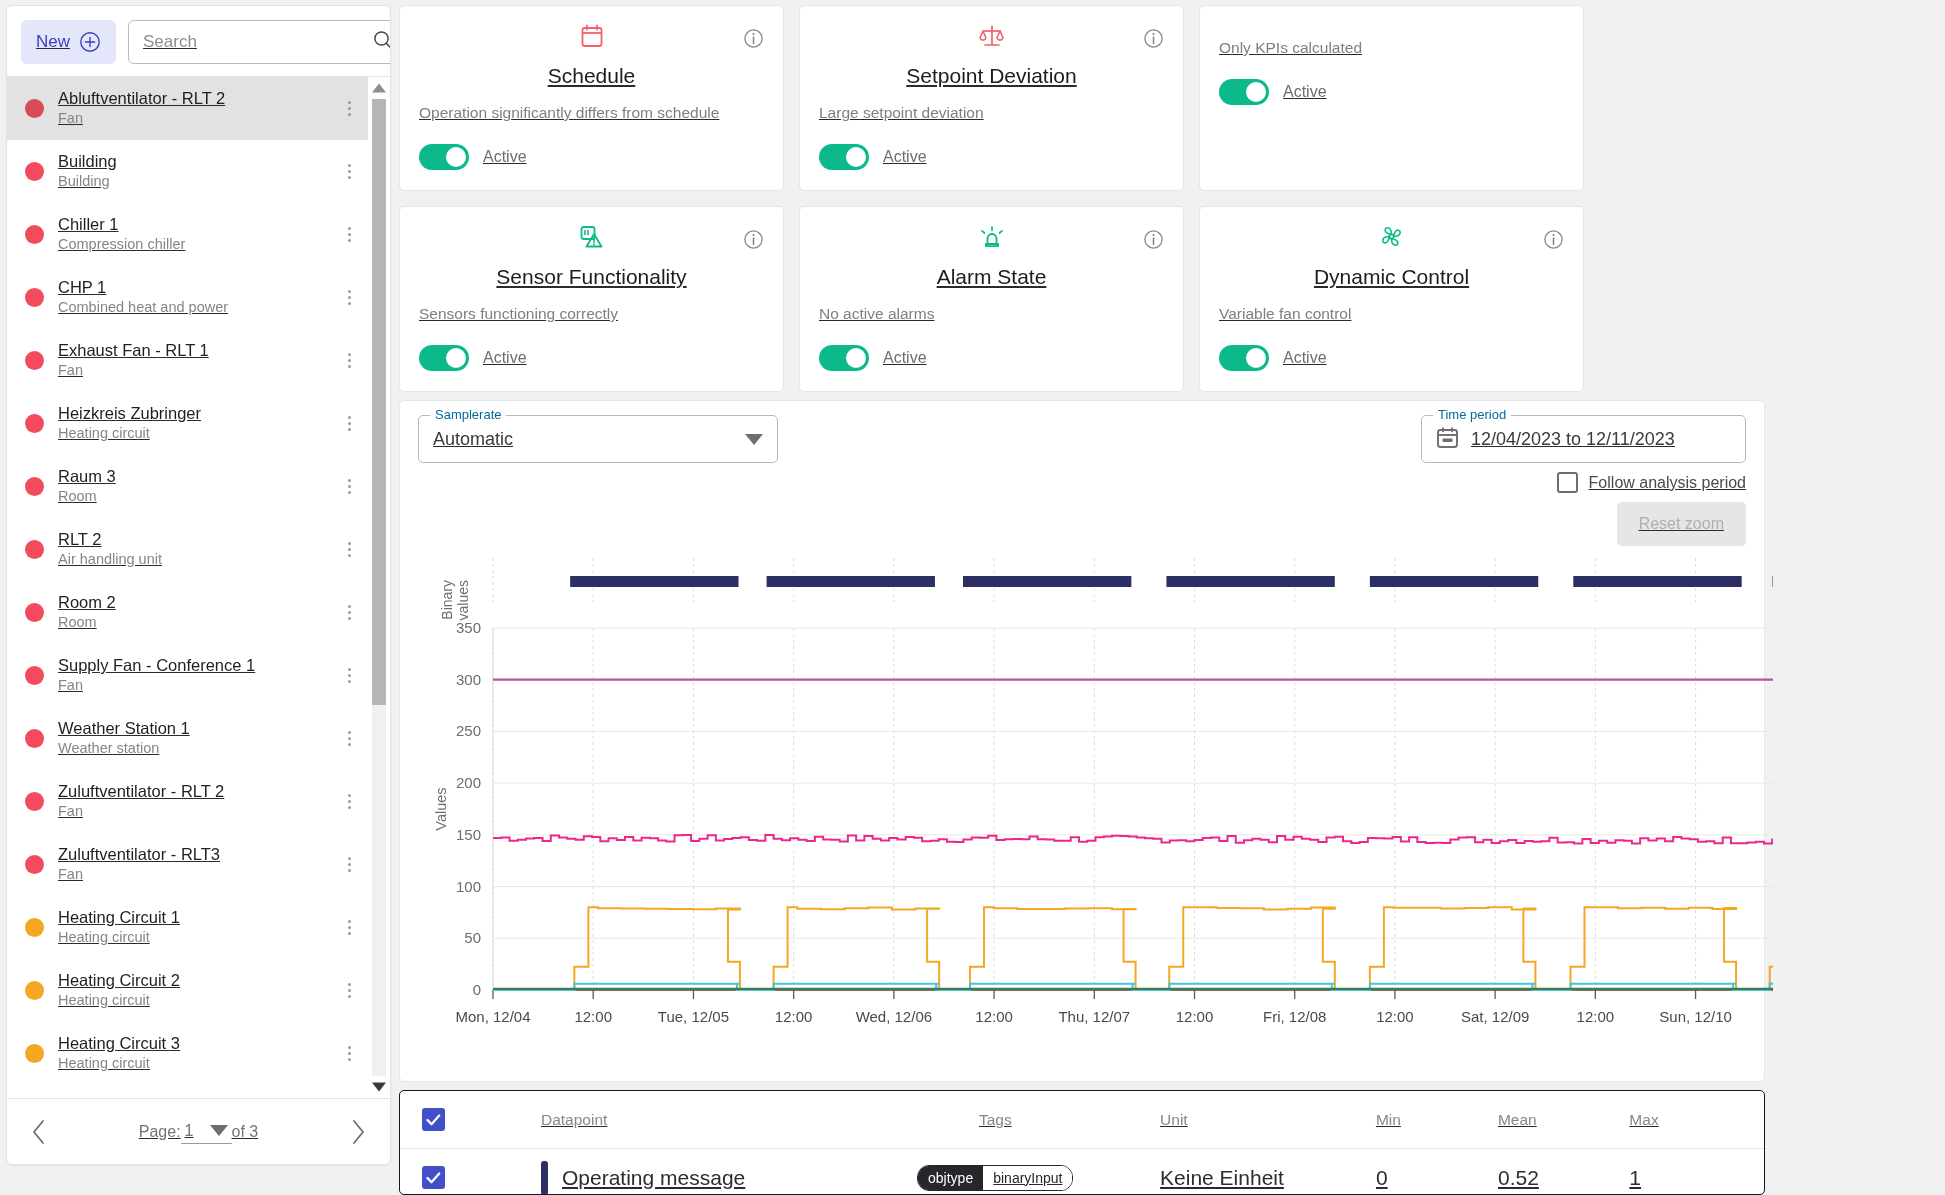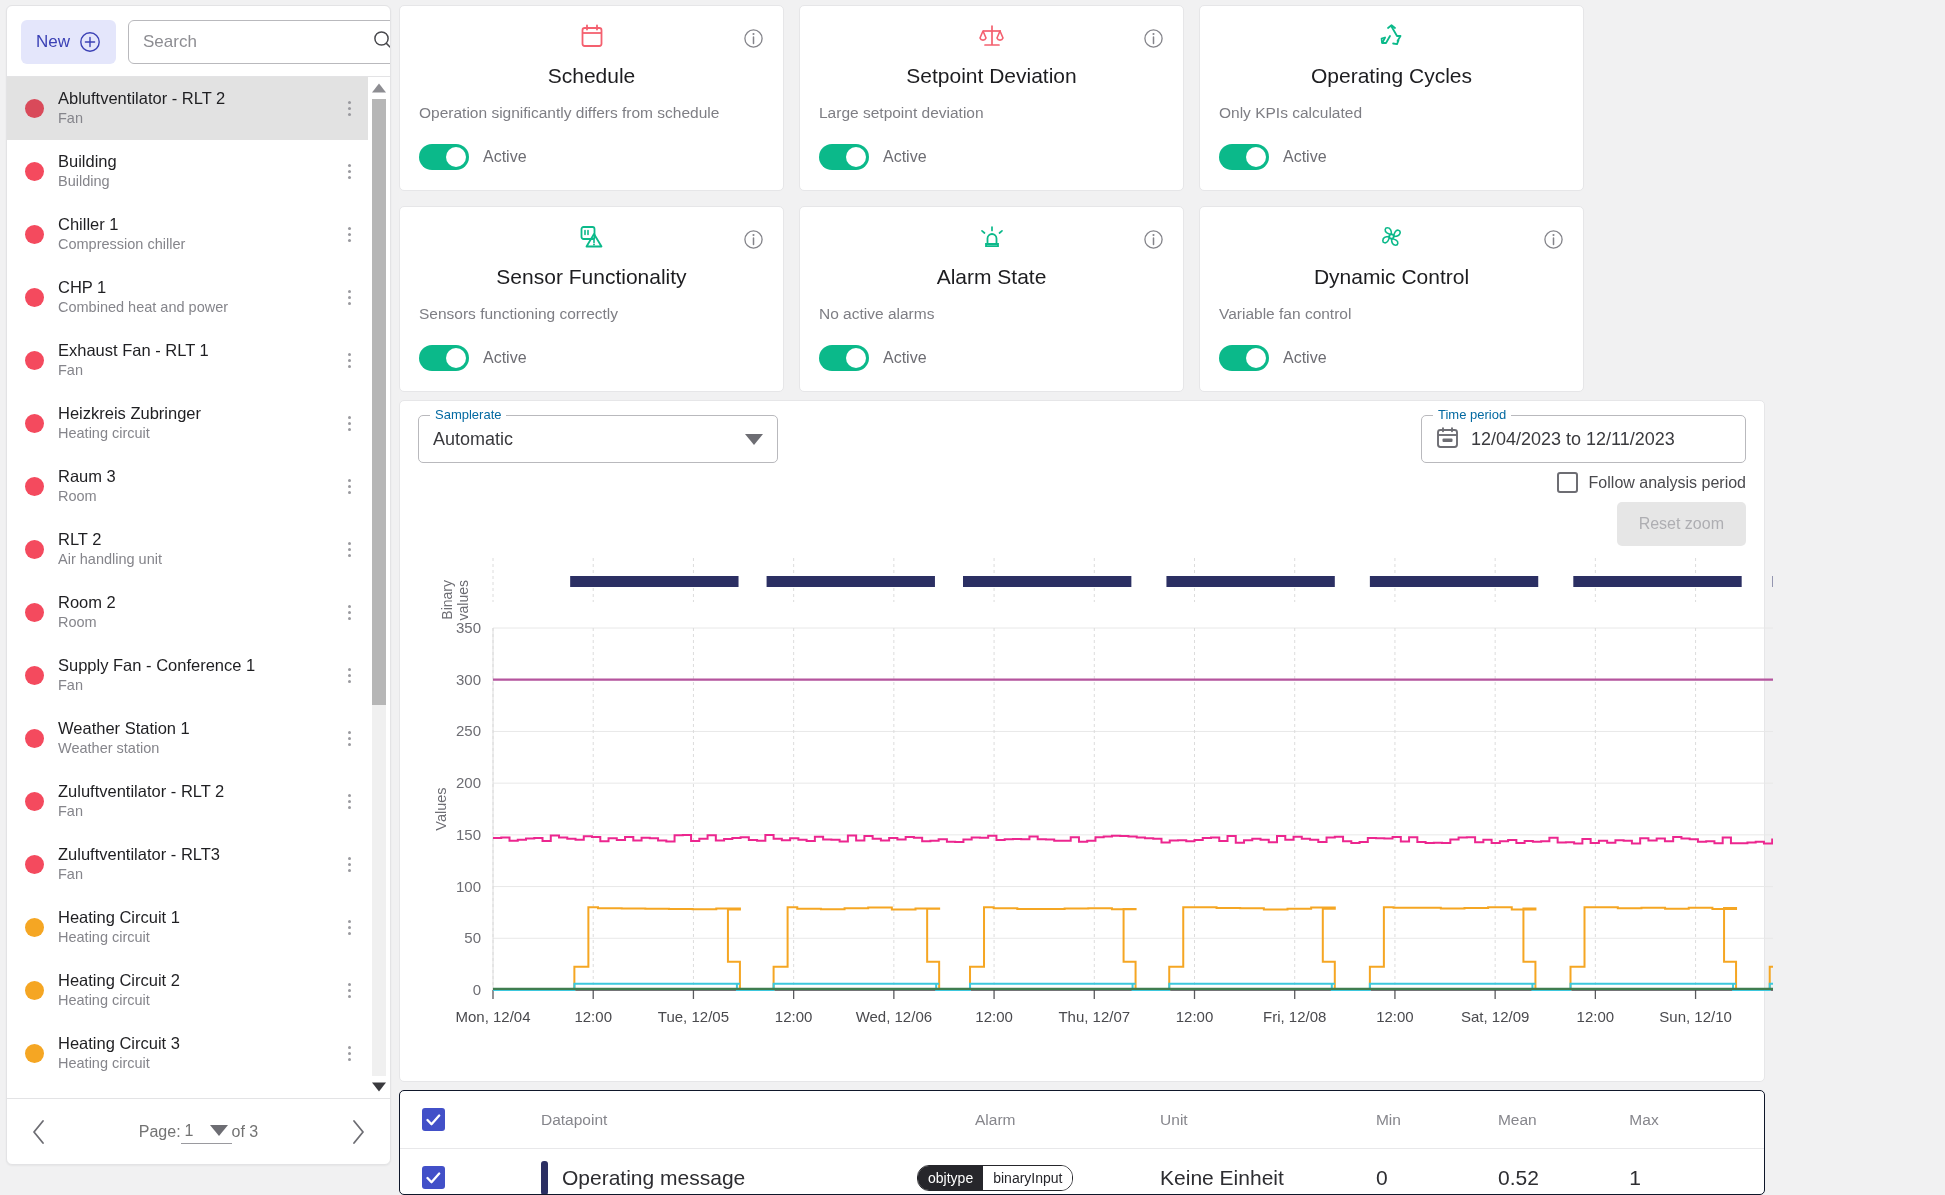--- a/index.html
+++ b/index.html
@@ -4,21 +4,21 @@
 <style>
   * { box-sizing: border-box; }
   html, body { margin:0; padding:0; }
   body {
     width:1945px; height:1195px;
     background:#f1f1f2;
     font-family:"Liberation Sans", sans-serif;
     color:#2b2b2b;
     overflow:hidden;
   }
-  .app { display:flex; width:1773px; height:1195px; }
+  .app { display:flex; width:1773px; height:1195px;text-decoration:underline; }
 
   
   .sidebar {
     width:385px; height:1160px; margin:5px 0 0 6px;
     background:#fff; border:1px solid #e3e3e5; border-radius:6px;
     display:flex; flex-direction:column; overflow:hidden;
     box-shadow:0 1px 2px rgba(0,0,0,.05);
   }
   .sb-top { padding:14px 14px 12px 14px; display:flex; align-items:center; gap:12px; flex:0 0 auto; }
   .new-btn {
@@ -445,30 +445,20 @@
             </svg></span>
     <div class="kpi-desc">Large setpoint deviation</div>
     <div class="kpi-toggle-row">
       <span class="toggle">
               <span class="knob"></span>
             </span>
       <span class="kpi-state">Active</span>
     </div>
   </div>
   <div class="kpi-card">
-    <div class="kpi-head">
-      <span><svg width="26" height="26" viewBox="0 0 26 26">
-                <path d="M9 5l3.5-2.8L16 5" fill="none" stroke="#0bb98a" stroke-width="1.8" stroke-linecap="round" stroke-linejoin="round"></path>
-                <path d="M12.5 3.5L18 13h3.5l-3 5" fill="none" stroke="#0bb98a" stroke-width="1.8" stroke-linecap="round" stroke-linejoin="round"></path>
-                <path d="M19.5 17.5l-1.5 3.6-3.9-.6" fill="none" stroke="#0bb98a" stroke-width="1.8" stroke-linecap="round" stroke-linejoin="round"></path>
-                <path d="M11 13L7 20H3.2l2.6-5" fill="none" stroke="#0bb98a" stroke-width="1.8" stroke-linecap="round" stroke-linejoin="round"></path>
-                <path d="M6 14.5l-3.4 1 .4 3.8" fill="none" stroke="#0bb98a" stroke-width="1.8" stroke-linecap="round" stroke-linejoin="round"></path>
-              </svg></span>
-      <span class="kpi-title">Operating Cycles</span>
-    </div>
 
     <div class="kpi-desc">Only KPIs calculated</div>
     <div class="kpi-toggle-row">
       <span class="toggle">
               <span class="knob"></span>
             </span>
       <span class="kpi-state">Active</span>
     </div>
   </div>
   <div class="kpi-card">
@@ -672,21 +662,21 @@
     </div>
 
     <div class="dtable">
       <div class="dt-row dt-head">
         <span class="chk">
           <svg width="15" height="12" viewBox="0 0 15 12">
               <path d="M1.5 6l4 4.2L13.2 1.5" fill="none" stroke="#fff" stroke-width="2.3" stroke-linecap="round" stroke-linejoin="round"></path>
             </svg>
         </span>
         <span class="c-dp th">Datapoint</span>
-        <span class="c-tags th">Alarm</span>
+        <span class="c-tags th">Tags</span>
         <span class="c-unit th">Unit</span>
         <span class="c-min th">Min</span>
         <span class="c-mean th">Mean</span>
         <span class="c-max th">Max</span>
       </div>
       <div id="dt-rows">
   <div class="dt-row dt-body">
     <span class="chk">
               <svg width="15" height="12" viewBox="0 0 15 12">
                 <path d="M1.5 6l4 4.2L13.2 1.5" fill="none" stroke="#fff" stroke-width="2.3" stroke-linecap="round" stroke-linejoin="round"></path>

